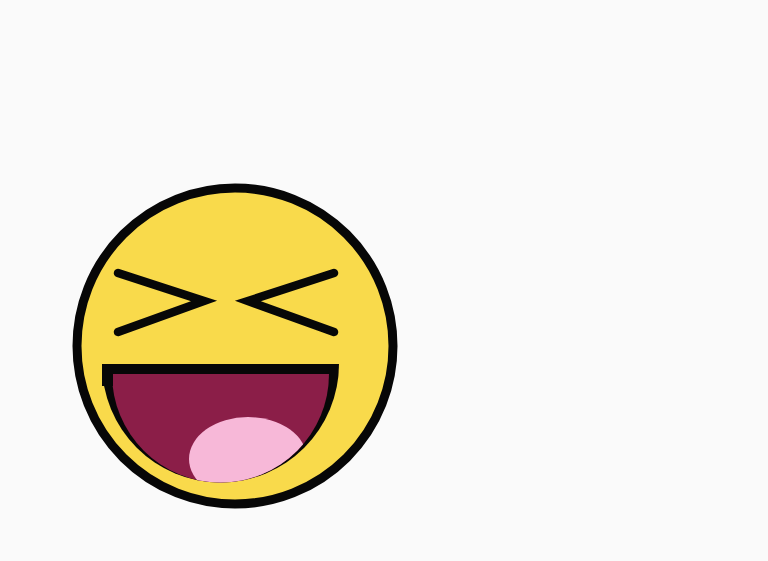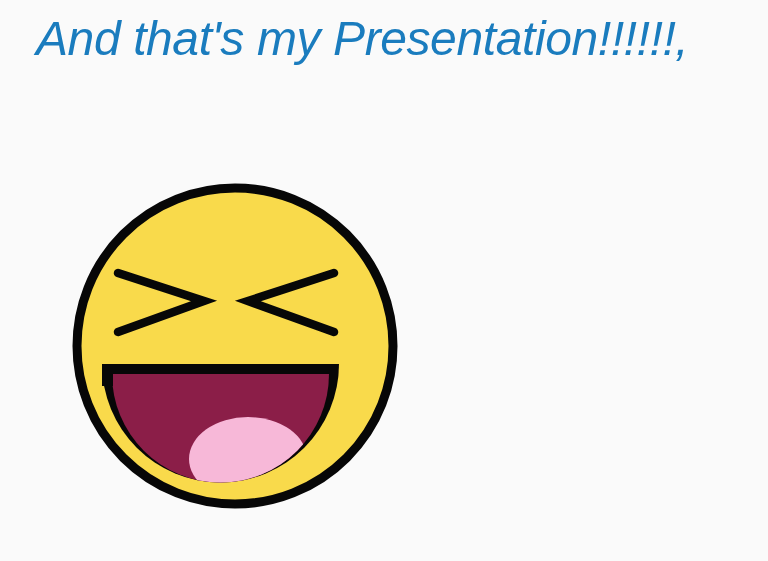--- a/index.html
+++ b/index.html
@@ -54,21 +54,20 @@
     display: block;
     width: 346px;
     height: 346px;
   }
 </style>
 </head>
 <body>
 
 <div id="slide">
 
-  <h1 id="slide-title">And that's my Presentation!!!!!!,</h1>
 
   <figure id="emoji-figure">
     <svg id="emoji-svg" viewBox="0 0 346 346" xmlns="http://www.w3.org/2000/svg" role="img">
 
       <title>Awesome Face smiley with closed &gt;&lt; eyes and wide open laughing mouth</title>
 
       <circle cx="173" cy="170" r="158" fill="#f9da4b" stroke="#070707" stroke-width="9"></circle>
 
       <polyline points="56,97 142,125 56,156" fill="none" stroke="#070707" stroke-width="8.5" stroke-linecap="round" stroke-linejoin="miter"></polyline>
 

